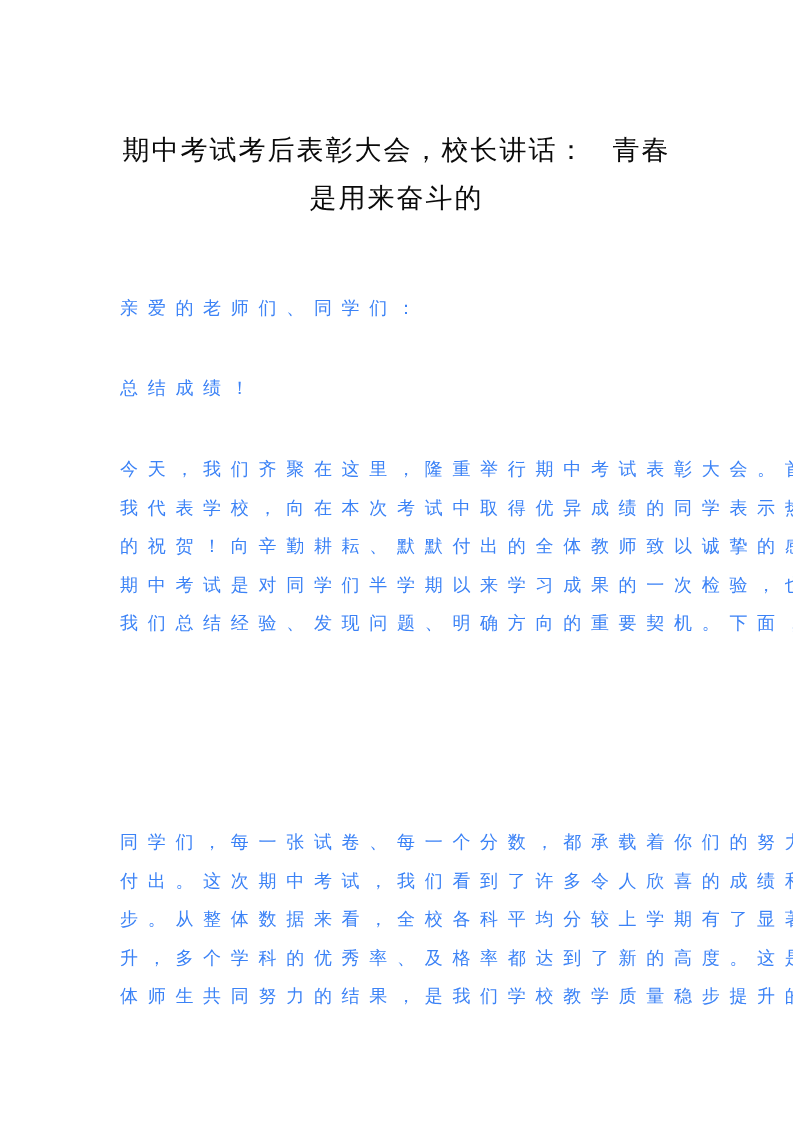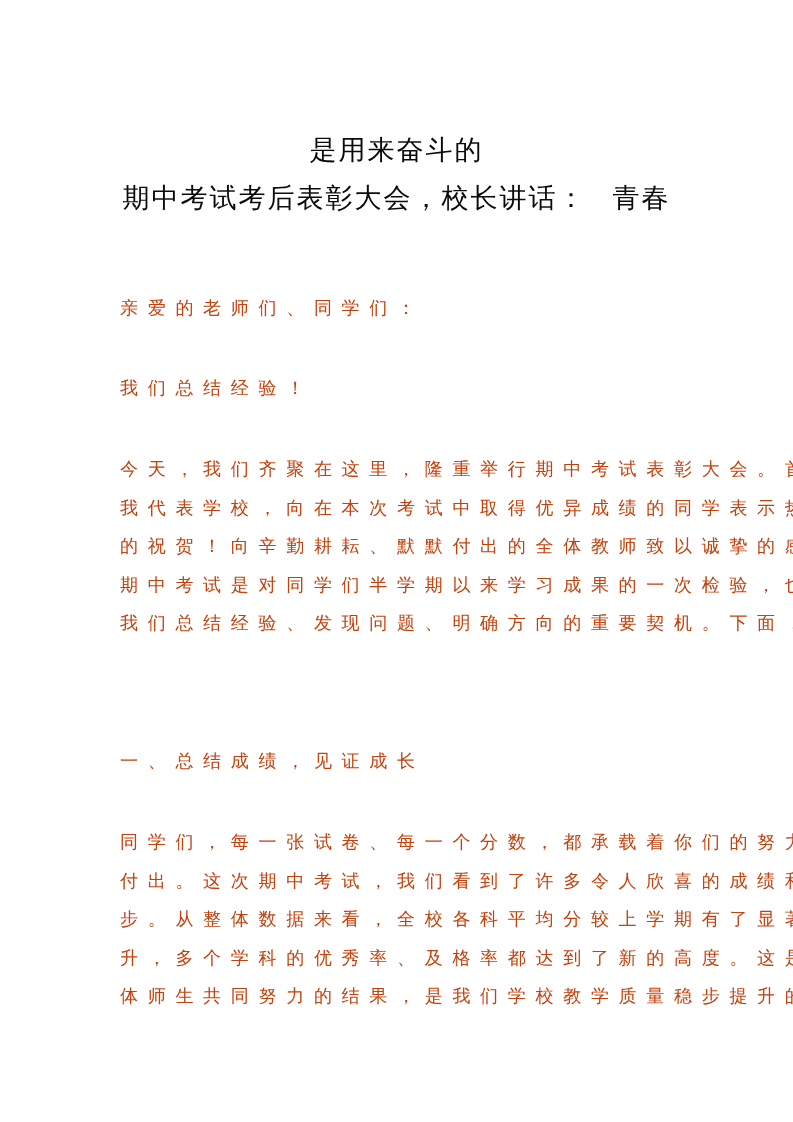--- a/index.html
+++ b/index.html
@@ -39,65 +39,62 @@
       display: inline-block;
       width: 26px;
     }
     .body-text {
       position: absolute;
       left: 120px;
       width: 556px;
       font-size: 18px;
       line-height: 38.5px;
       letter-spacing: 9.7px;
-      color: #c2410c;
+      color: #3b82f6;
     }
     .para {
       margin: 0;
       text-align: justify;
       word-break: break-all;
     }
     .line {
       display: block;
       white-space: nowrap;
     }
   </style>
 </head>
 <body>
 
 <div class="page">
 
   <div class="title">
-    <div>是用来奋斗的</div>
     <div>
       <span>期中考试考后表彰大会，校长讲话：</span><span class="gap"></span><span>青春</span>
     </div>
+    <div>是用来奋斗的</div>
   </div>
 
   <div class="body-text" style="top: 289px;">
     <span class="line">亲爱的老师们、同学们：</span>
   </div>
 
   <div class="body-text" style="top: 369px;">
-    <span class="line">我们总结经验！</span>
+    <span class="line">总结成绩！</span>
   </div>
 
   <div class="body-text" style="top: 450px;">
     <p class="para">
       <span class="line">今天，我们齐聚在这里，隆重举行期中考试表彰大会。首先，</span>
       <span class="line">我代表学校，向在本次考试中取得优异成绩的同学表示热烈</span>
       <span class="line">的祝贺！向辛勤耕耘、默默付出的全体教师致以诚挚的感谢！</span>
       <span class="line">期中考试是对同学们半学期以来学习成果的一次检验，也是</span>
       <span class="line">我们总结经验、发现问题、明确方向的重要契机。下面，我</span>
     </p>
   </div>
 
-  <div class="body-text" style="top: 742px;">
-    <span class="line">一、总结成绩，见证成长</span>
-  </div>
 
   <div class="body-text" style="top: 823px;">
     <p class="para">
       <span class="line">同学们，每一张试卷、每一个分数，都承载着你们的努力与</span>
       <span class="line">付出。这次期中考试，我们看到了许多令人欣喜的成绩和进</span>
       <span class="line">步。从整体数据来看，全校各科平均分较上学期有了显著提</span>
       <span class="line">升，多个学科的优秀率、及格率都达到了新的高度。这是全</span>
       <span class="line">体师生共同努力的结果，是我们学校教学质量稳步提升的有</span>
     </p>
   </div>

